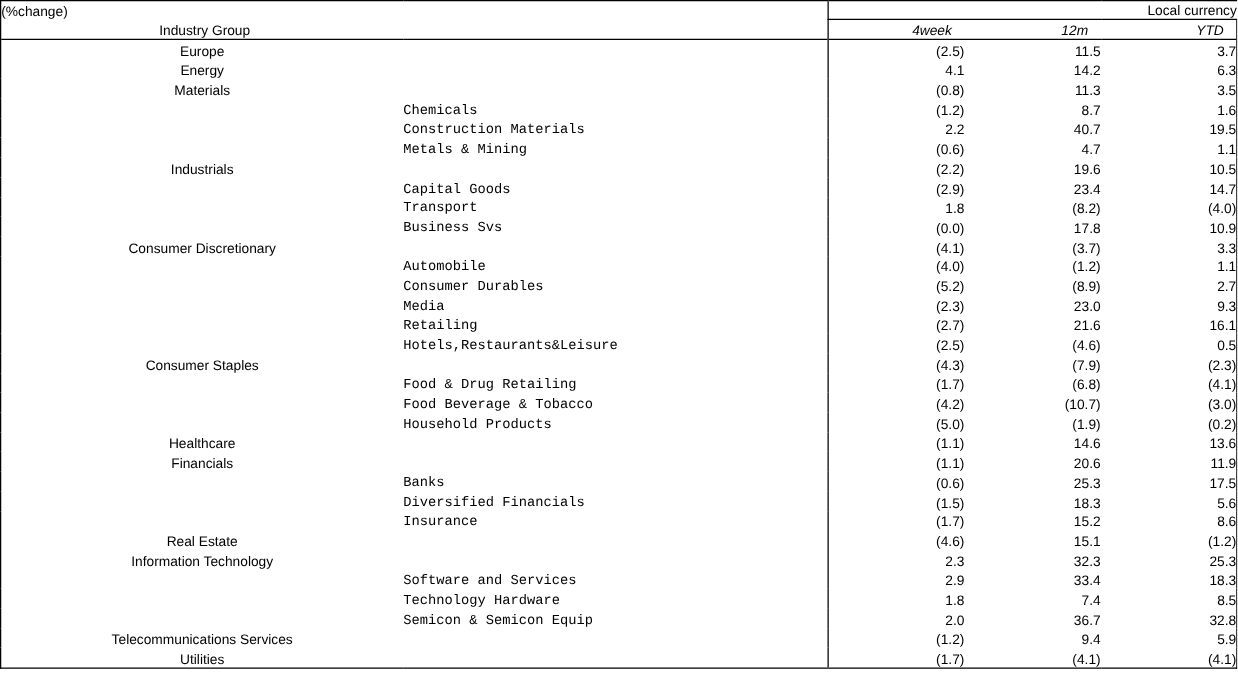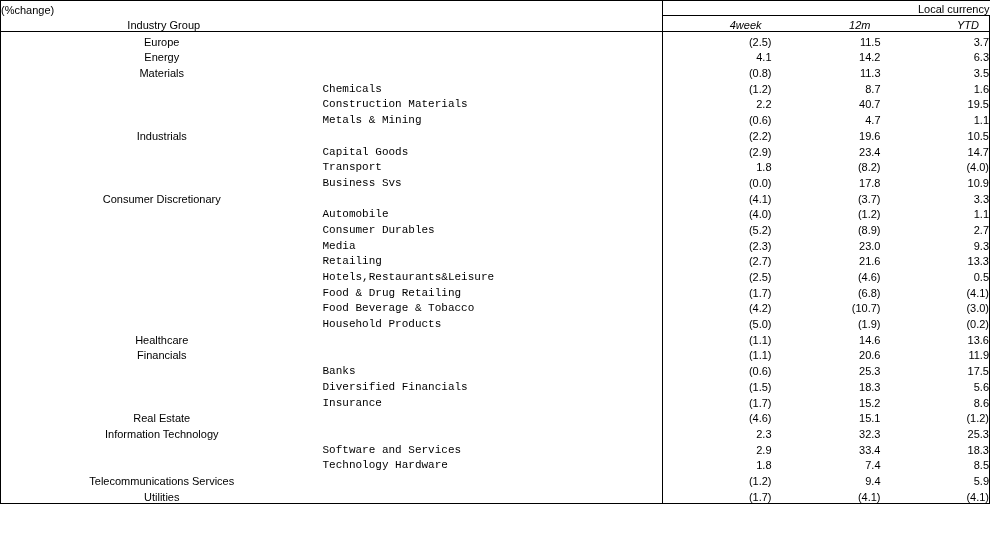--- a/index.html
+++ b/index.html
@@ -220,30 +220,37 @@
           <td class="sublbl">Media</td>
           <td class="num vsep-left">(2.3)</td>
           <td class="num">23.0</td>
           <td class="num outer-right">9.3</td>
         </tr>
         <tr class="data">
           <td class="lbl outer-left"></td>
           <td class="sublbl">Retailing</td>
           <td class="num vsep-left">(2.7)</td>
           <td class="num">21.6</td>
-          <td class="num outer-right">13.3</td>
+          <td class="num outer-right">16.1</td>
         </tr>
         <tr class="data">
           <td class="lbl outer-left"></td>
           <td class="sublbl">Hotels,Restaurants&amp;Leisure</td>
           <td class="num vsep-left">(2.5)</td>
           <td class="num">(4.6)</td>
           <td class="num outer-right">0.5</td>
         </tr>
         <tr class="data">
+          <td class="lbl outer-left b">Consumer Staples</td>
+          <td class="sublbl"></td>
+          <td class="num b vsep-left">(4.3)</td>
+          <td class="num b">(7.9)</td>
+          <td class="num b outer-right">(2.3)</td>
+        </tr>
+        <tr class="data">
           <td class="lbl outer-left"></td>
           <td class="sublbl">Food &amp; Drug Retailing</td>
           <td class="num vsep-left">(1.7)</td>
           <td class="num">(6.8)</td>
           <td class="num outer-right">(4.1)</td>
         </tr>
         <tr class="data">
           <td class="lbl outer-left"></td>
           <td class="sublbl">Food Beverage &amp; Tobacco</td>
           <td class="num vsep-left">(4.2)</td>
@@ -312,20 +319,27 @@
           <td class="num vsep-left">2.9</td>
           <td class="num">33.4</td>
           <td class="num outer-right">18.3</td>
         </tr>
         <tr class="data">
           <td class="lbl outer-left"></td>
           <td class="sublbl">Technology Hardware</td>
           <td class="num vsep-left">1.8</td>
           <td class="num">7.4</td>
           <td class="num outer-right">8.5</td>
+        </tr>
+        <tr class="data">
+          <td class="lbl outer-left"></td>
+          <td class="sublbl">Semicon &amp; Semicon Equip</td>
+          <td class="num vsep-left">2.0</td>
+          <td class="num">36.7</td>
+          <td class="num outer-right">32.8</td>
         </tr>
         <tr class="data">
           <td class="lbl outer-left b">Telecommunications Services</td>
           <td class="sublbl"></td>
           <td class="num b vsep-left">(1.2)</td>
           <td class="num b">9.4</td>
           <td class="num b outer-right">5.9</td>
         </tr>
         <tr class="data last">
           <td class="lbl outer-left b outer-bottom">Utilities</td>

